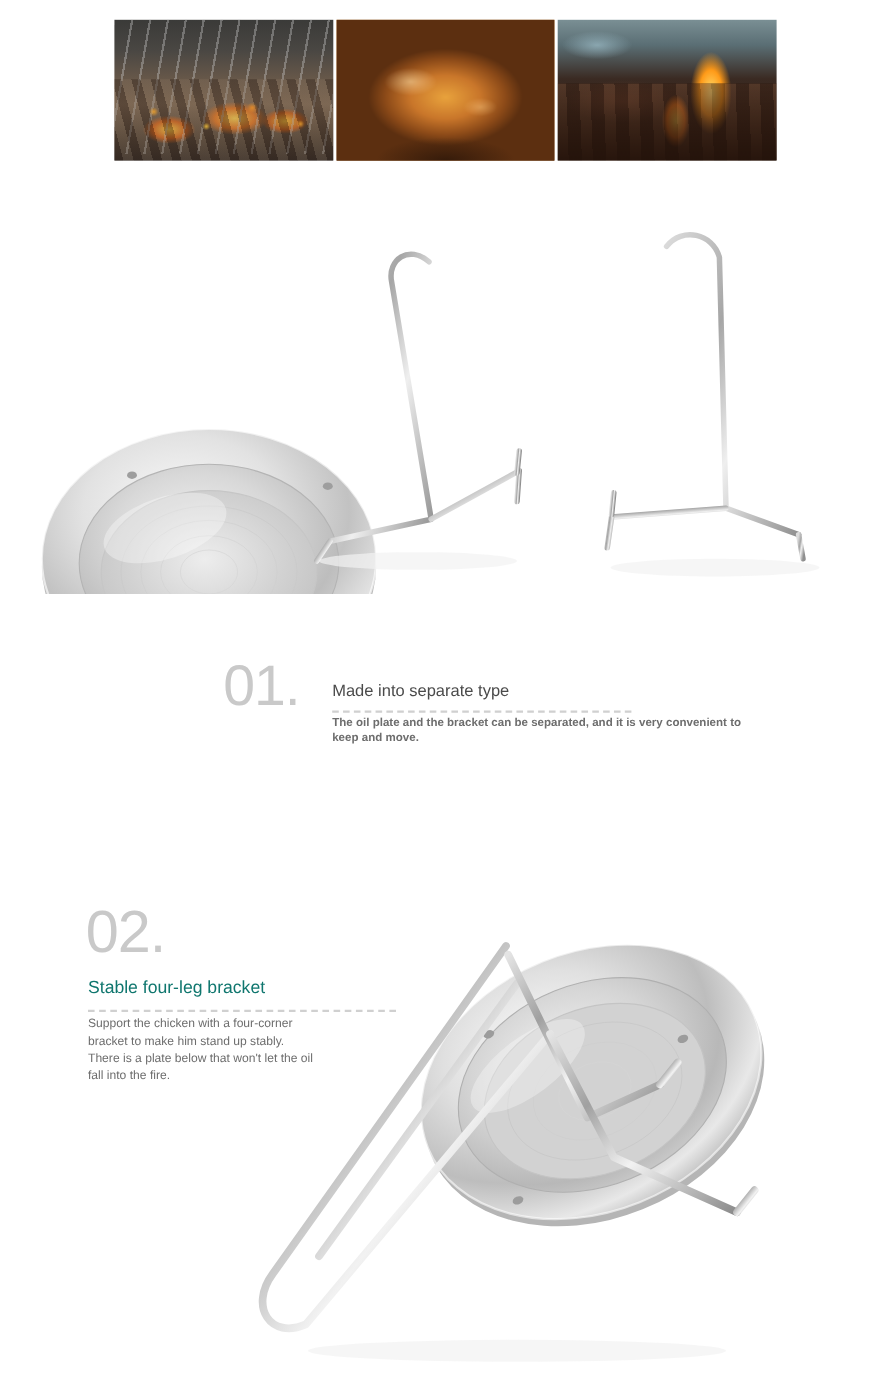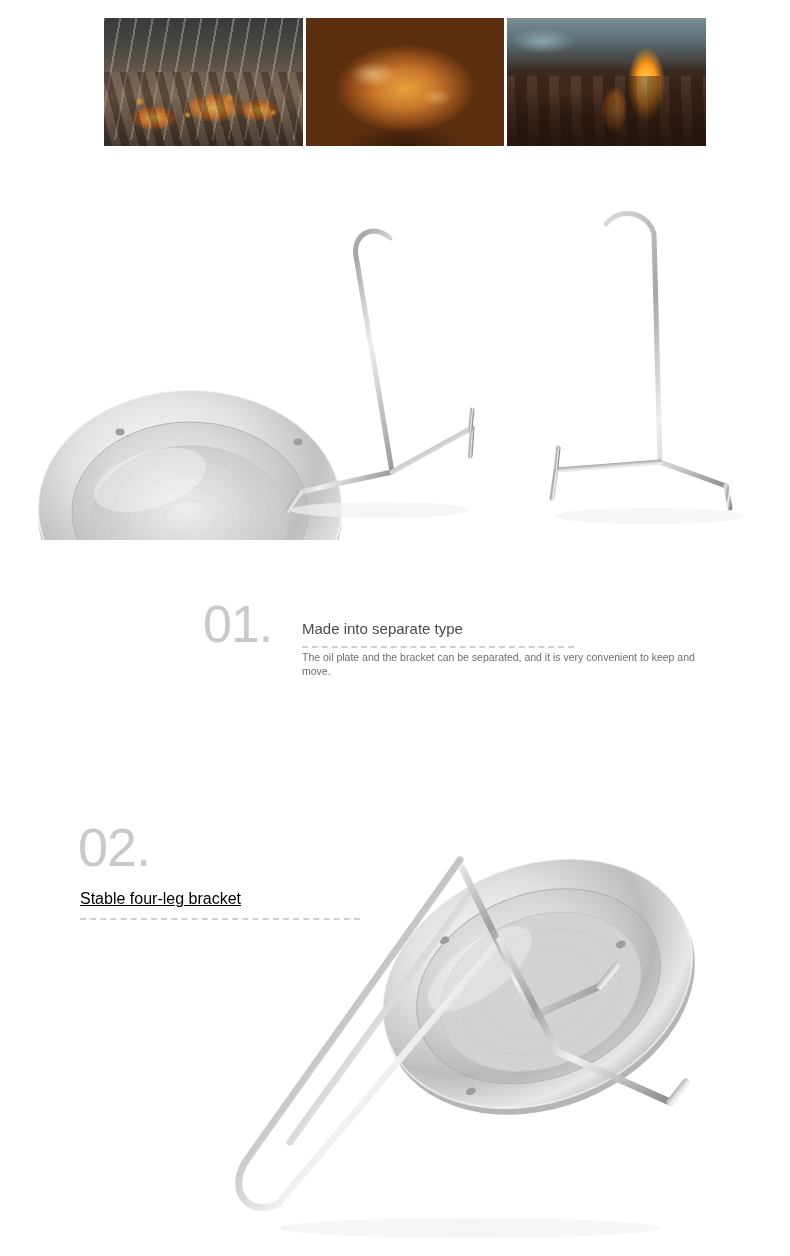--- a/index.html
+++ b/index.html
@@ -147,20 +147,21 @@
     border-top: 2px dashed #d0d0d0;
   }
   .sec01 .body {
     position: absolute;
     left: 302px;
     top: 52px;
     width: 398px;
     font-size: 10.5px;
     line-height: 1.35;
     color: #6d6d6d;
+    font-weight: bold;
   }
   .sec01 .highlight {
     position: absolute;
     left: 302px;
     top: 82px;
     width: 420px;
     font-size: 14.5px;
     color: #3f3f3f;
   }
 
@@ -181,22 +182,21 @@
     color: #c9c9c9;
     font-weight: 400;
     letter-spacing: -1px;
     line-height: 1;
   }
   .sec02 .title {
     position: absolute;
     left: 80px;
     top: 70px;
     font-size: 16px;
-    color: #000000;
-    text-decoration: underline;
+    color: #0f766e;
   }
   .sec02 .dashes {
     position: absolute;
     left: 80px;
     top: 98px;
     width: 280px;
     border-top: 2px dashed #d0d0d0;
   }
   .sec02 .body {
     position: absolute;
@@ -320,20 +320,21 @@
   <div class="num-01">01.</div>
   <div class="title">Made into separate type</div>
   <div class="dashes"></div>
   <div class="body">The oil plate and the bracket can be separated, and it is very convenient to keep and move.</div>
 </div>
 
 <div class="sec02">
   <div class="num-02">02.</div>
   <div class="title">Stable four-leg bracket</div>
   <div class="dashes"></div>
+  <div class="body">Support the chicken with a four-corner bracket to make him stand up stably. There is a plate below that won't let the oil fall into the fire.</div>
 </div>
 
 <div class="hero-bottom">
   <svg width="560" height="460" viewBox="0 0 560 460">
     <defs>
       <radialGradient id="bPlateOuter" cx="40%" cy="30%" r="80%">
         <stop offset="0%" stop-color="#fcfcfc"></stop>
         <stop offset="35%" stop-color="#e0e0e0"></stop>
         <stop offset="62%" stop-color="#bdbdbd"></stop>
         <stop offset="82%" stop-color="#e8e8e8"></stop>

